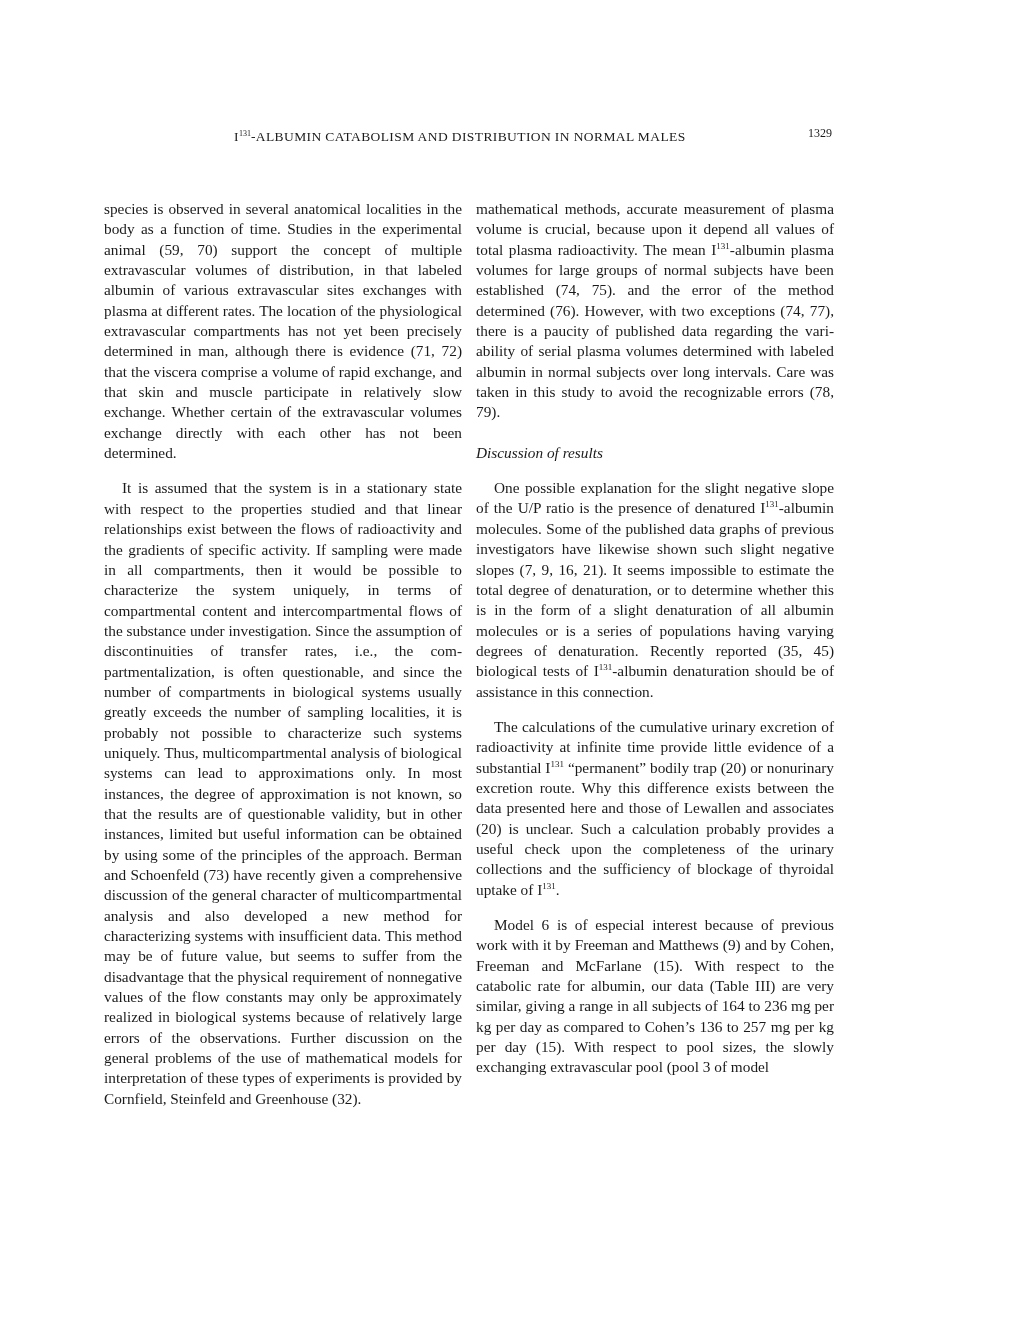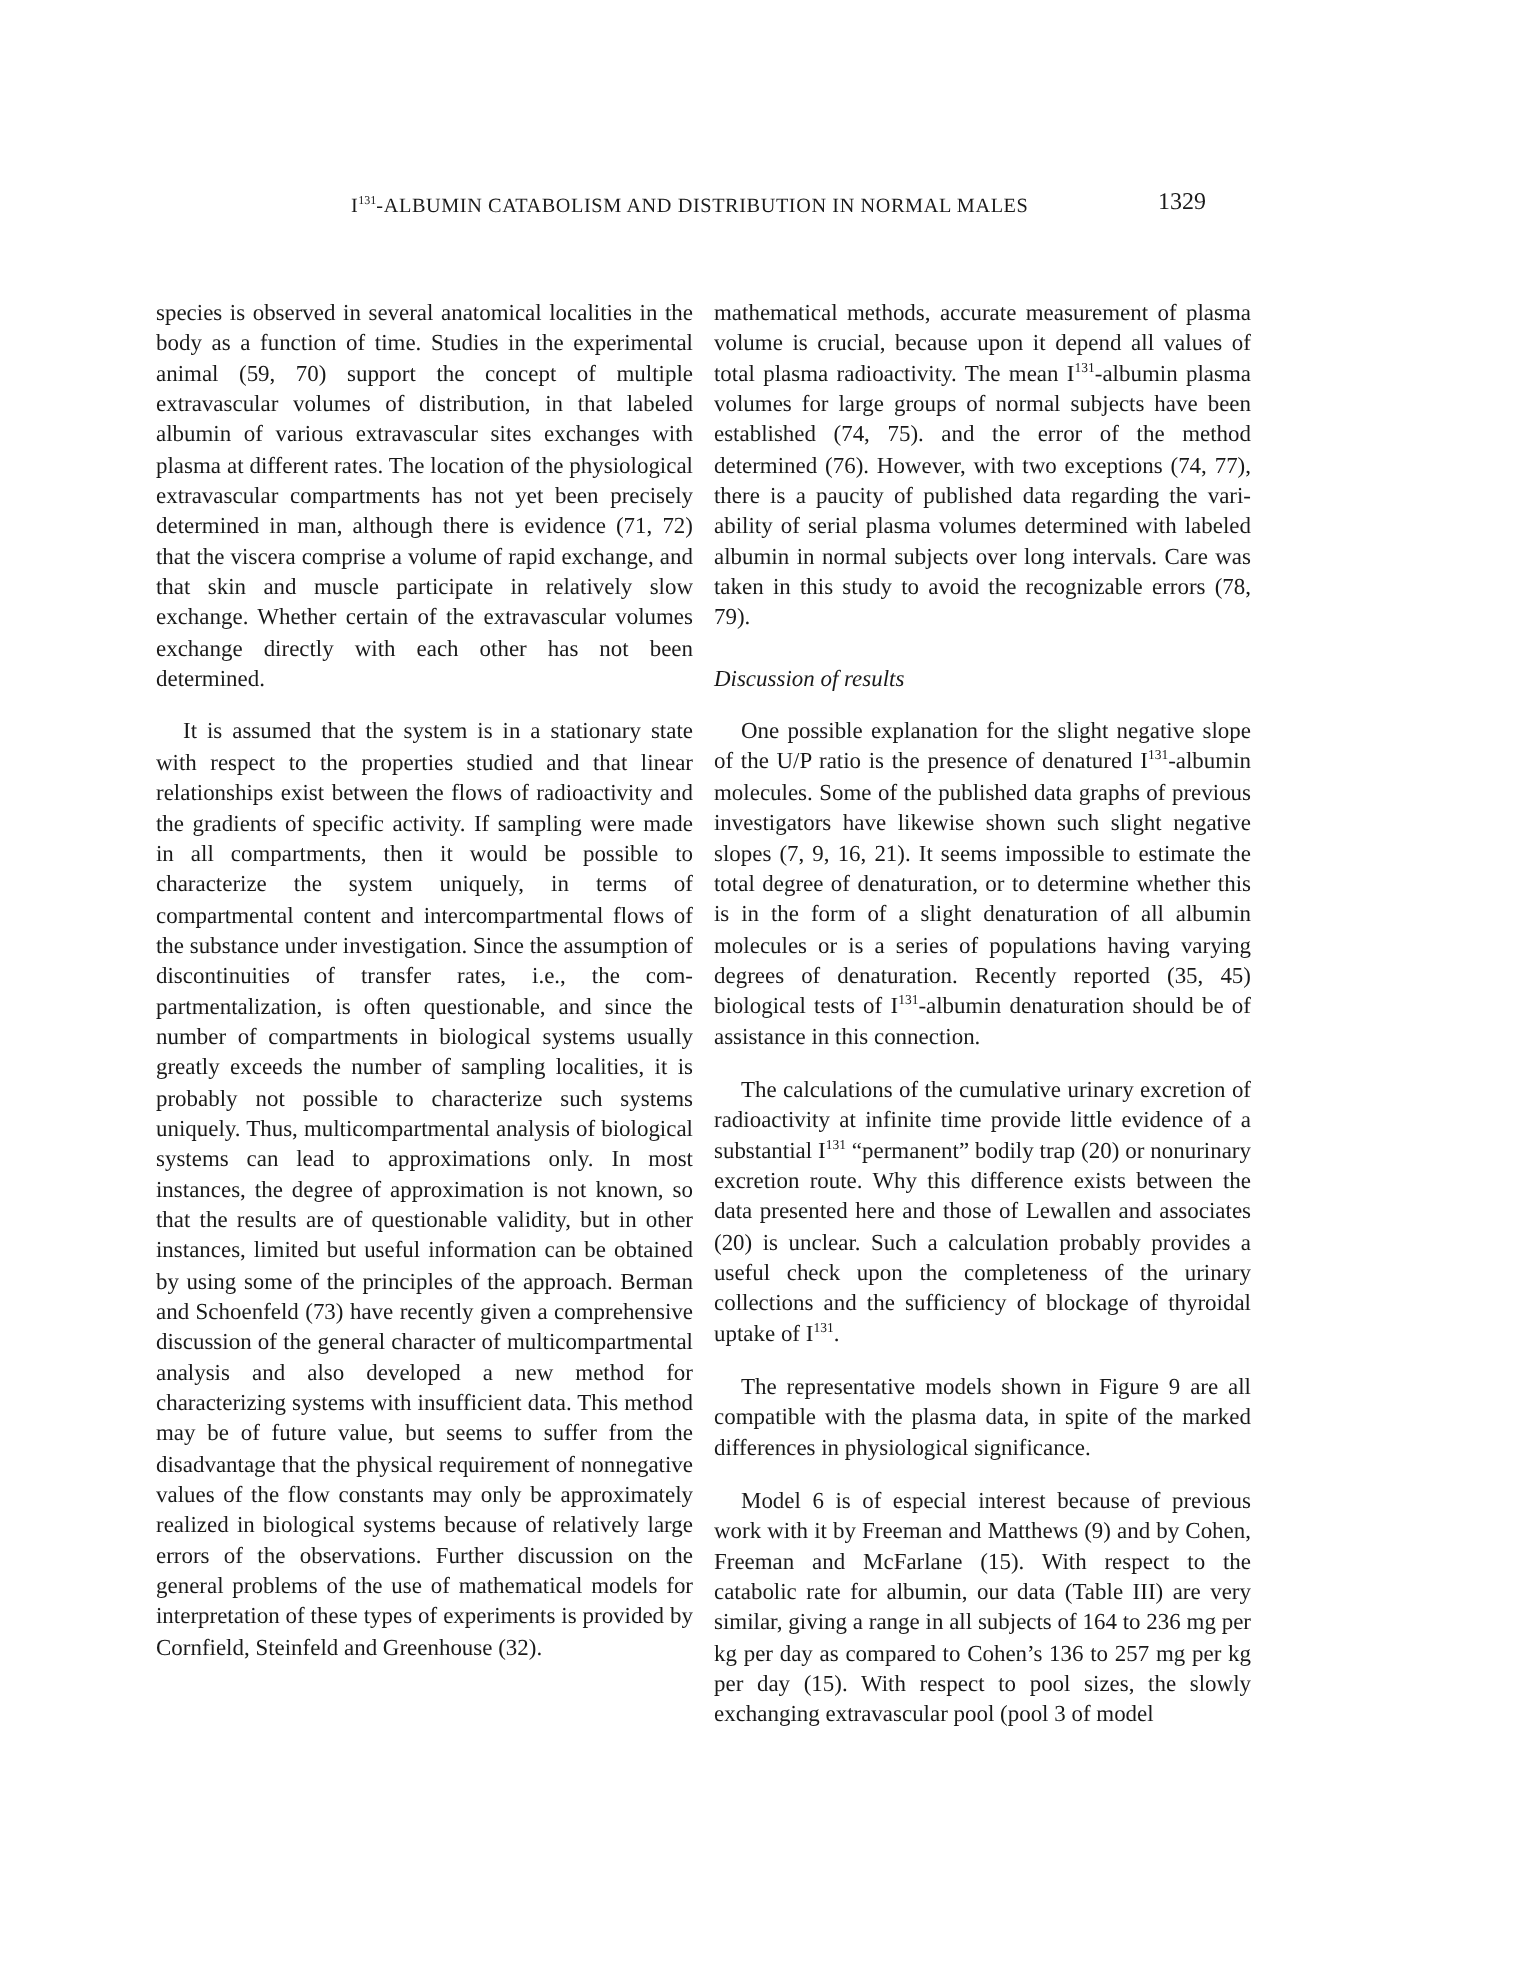--- a/index.html
+++ b/index.html
@@ -16,22 +16,22 @@
       top: 129px; left: 222px;
       width: 580px;
       font-size: 13.5px;
       letter-spacing: 0.4px;
       white-space: nowrap;
       margin-left: 12px;
     }
     .running-head sup { font-size: 8px; vertical-align: 5px; letter-spacing: 0; }
     .page-number {
       position: absolute;
-      top: 126px; left: 772px;
-      font-size: 16px;
+      top: 126px; left: 808px;
+      font-size: 12px;
     }
     .col {
       position: absolute;
       top: 165px;
       width: 358px;
       font-size: 15.3px;
       line-height: 20.35px;
       text-align: justify;
       hyphens: manual;
     }
@@ -62,15 +62,14 @@
 
 <div class="col col-right">
   <p class="cont"><span>mathematical methods, accurate measurement of plasma volume is crucial, because upon it depend all values of total plasma radioactivity. The mean I</span><sup>131</sup><span>-albumin plasma volumes for large groups of normal subjects have been established (74, 75). and the error of the method determined (76). However, with two exceptions (74, 77), there is a paucity of published data regarding the vari­ability of serial plasma volumes determined with labeled albumin in normal subjects over long in­tervals. Care was taken in this study to avoid the recognizable errors (78, 79).</span></p>
 
   <p class="section-heading">Discussion of results</p>
 
   <p class="indent"><span>One possible explanation for the slight negative slope of the U/P ratio is the presence of denatured I</span><sup>131</sup><span>-albumin molecules. Some of the published data graphs of previous investigators have likewise shown such slight negative slopes (7, 9, 16, 21). It seems impossible to estimate the total degree of denaturation, or to determine whether this is in the form of a slight denaturation of all albumin molecules or is a series of populations having vary­ing degrees of denaturation. Recently reported (35, 45) biological tests of I</span><sup>131</sup><span>-albumin denatura­tion should be of assistance in this connection.</span></p>
 
   <p class="indent"><span>The calculations of the cumulative urinary ex­cretion of radioactivity at infinite time provide little evidence of a substantial I</span><sup>131</sup><span> “permanent” bodily trap (20) or nonurinary excretion route. Why this difference exists between the data pre­sented here and those of Lewallen and associates (20) is unclear. Such a calculation probably provides a useful check upon the completeness of the urinary collections and the sufficiency of block­age of thyroidal uptake of I</span><sup>131</sup><span>.</span></p>
 
-  <p class="indent">The representative models shown in Figure 9 are all compatible with the plasma data, in spite of the marked differences in physiological sig­nificance.</p>
   <p class="indent">Model 6 is of especial interest because of previ­ous work with it by Freeman and Matthews (9) and by Cohen, Freeman and McFarlane (15). With respect to the catabolic rate for albumin, our data (Table III) are very similar, giving a range in all subjects of 164 to 236 mg per kg per day as compared to Cohen’s 136 to 257 mg per kg per day (15). With respect to pool sizes, the slowly exchanging extravascular pool (pool 3 of model</p>
 </div>
 
 </body></html>

